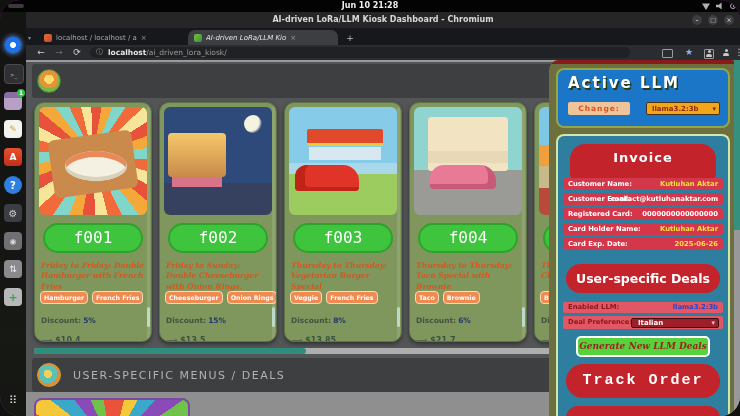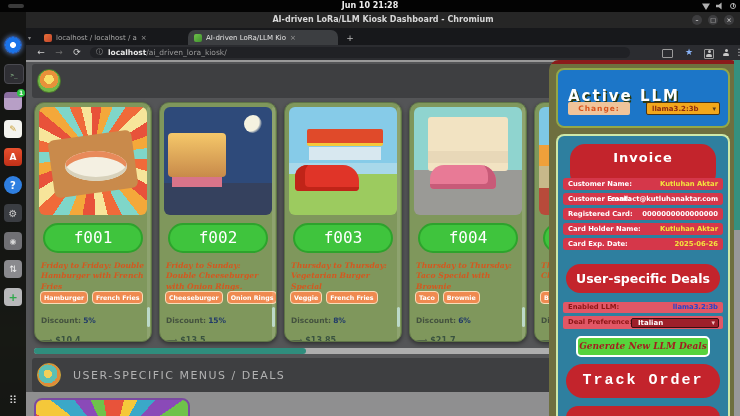--- a/index.html
+++ b/index.html
@@ -1,17 +1,17 @@
 <!DOCTYPE html>
 <html><head>
 <meta charset="utf-8">
 <style>
   html,body{margin:0;padding:0;background:#111;}
   #stage{position:relative;width:740px;height:416px;overflow:hidden;
-         font-family:"DejaVu Sans","Liberation Sans",sans-serif;background:#a21caf;}
+         font-family:"DejaVu Sans","Liberation Sans",sans-serif;background:#a21caf;border-radius:20px;}
   .abs{position:absolute;}
 
   
   #topbar{left:0;top:0;width:740px;height:12px;background:#030303;color:#e6e6e6;}
   #activities-pill{left:8px;top:4px;width:16px;height:4px;border-radius:2px;background:#3a3a3a;}
   #clock{left:0;top:0;width:740px;height:12px;text-align:center;font-size:8px;line-height:12px;font-weight:bold;color:#eee;}
   #tray{right:4px;top:2px;display:flex;gap:6px;align-items:center;height:8px;}
   .tray-ic{width:8px;height:8px;position:relative;opacity:.85;}
   .wifi{clip-path:polygon(50% 100%,0 20%,100% 20%);background:#cfcfcf;}
   .vol{clip-path:polygon(0 35%,35% 35%,70% 5%,70% 95%,35% 65%,0 65%);background:#cfcfcf;}
@@ -44,21 +44,21 @@
   #window{left:26px;top:12px;width:714px;height:404px;background:#202124;}
   #titlebar{left:0;top:0;width:714px;height:16px;background:#262626;font-weight:bold;}
   #win-title{left:0;top:0;width:714px;height:16px;text-align:center;font-size:8px;line-height:16px;color:#d8d8d8;}
   .winbtn{position:absolute;top:3px;width:10px;height:10px;border-radius:50%;background:#3d3d3f;color:#c9c9c9;
           font-size:6px;line-height:10px;text-align:center;}
   
   #tabstrip{left:0;top:16px;width:714px;height:17px;background:#17181b;}
   .tab{position:absolute;top:2px;height:15px;display:flex;align-items:center;gap:4px;padding:0 6px;box-sizing:border-box;}
   .tab-title{font-size:7px;color:#a8a8a8;white-space:nowrap;overflow:hidden;max-width:96px;}
   .tab.active{background:#3c3e41;border-radius:7px 7px 0 0;}
-  .tab.active .tab-title{color:#e4e4e4;}
+  .tab.active .tab-title{color:#e4e4e4;font-style:italic;}
   .favicon{width:8px;height:8px;border-radius:2px;flex:0 0 auto;}
   .fav-1{background:linear-gradient(135deg,#e8703a,#c2452a);}
   .fav-2{background:linear-gradient(135deg,#6fc24a,#3f8f2e);}
   .tab-close{font-size:7px;color:#9a9a9a;}
   #new-tab{left:318px;top:4px;width:12px;height:12px;color:#bbb;font-size:9px;text-align:center;line-height:12px;}
   #tab-dd{left:2px;top:6px;color:#888;font-size:6px;}
 
   
   #toolbar{left:0;top:33px;width:714px;height:15px;background:#2b2c30;}
   .nav-ic{position:absolute;top:0;height:15px;line-height:15px;color:#cfcfcf;font-size:9px;text-align:center;width:14px;}
@@ -128,21 +128,21 @@
   
   #hscroll{left:8px;top:288px;width:700px;height:6px;background:#aeaeae;border-radius:3px;}
   #hthumb{left:0;top:0;width:272px;height:6px;background:#2f8d7d;border-radius:3px;}
 
   
   #panel{left:523px;top:0;width:188px;height:356px;background:#6e6f3f;border-radius:10px 6px 0 0;overflow:hidden;}
   #panel-top-strip{left:0;top:0;width:188px;height:4px;background:#8b1b1b;border-radius:10px 6px 0 0;}
   .pbox{position:absolute;left:7px;width:174px;box-sizing:border-box;border-radius:8px;}
   #llm-box{top:8px;height:60px;background:#1c76c8;border:2px solid #93a748;}
   #llm-title{position:absolute;left:10px;top:4px;font-size:15px;font-weight:bold;color:#fff;letter-spacing:2px;
-             text-shadow:1.5px 1.5px 0 #2a3a12;font-family:"DejaVu Sans","Liberation Sans",sans-serif;margin-top:13px;}
+             text-shadow:1.5px 1.5px 0 #2a3a12;font-family:"DejaVu Sans","Liberation Sans",sans-serif;}
   #change-label{position:absolute;left:10px;top:32px;width:62px;height:13px;background:#f0c49a;border-radius:2px;
                 font-size:7.5px;font-weight:bold;color:#d9531e;line-height:13px;text-align:center;letter-spacing:1px;}
   #llm-select{position:absolute;left:88px;top:32px;width:74px;height:13px;background:#f2a71b;border:1px solid #4a3315;
               border-radius:2px;font-size:7px;font-weight:bold;color:#8e2a12;line-height:12px;padding-left:5px;box-sizing:border-box;}
   .chev{position:absolute;right:3px;top:0;font-size:7px;color:#5a3a1a;line-height:12px;}
 
   #main-box{top:74px;height:300px;background:#2e7f9f;border:2px solid #cde8a8;border-radius:8px 8px 0 0;border-bottom:none;}
   .red-pill{position:absolute;background:#c3242c;border-radius:15px;color:#fff;font-weight:bold;text-align:center;
             font-family:"DejaVu Sans","Liberation Sans",sans-serif;}
   #invoice-btn{left:12px;top:8px;width:146px;height:44px;font-size:13px;line-height:28px;letter-spacing:1px;}

